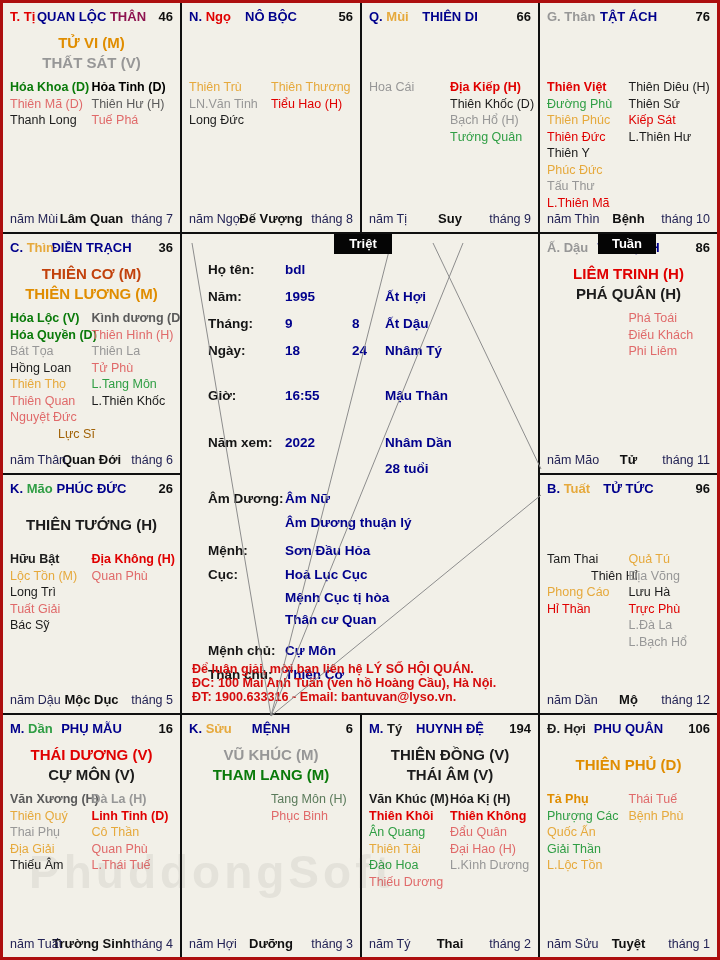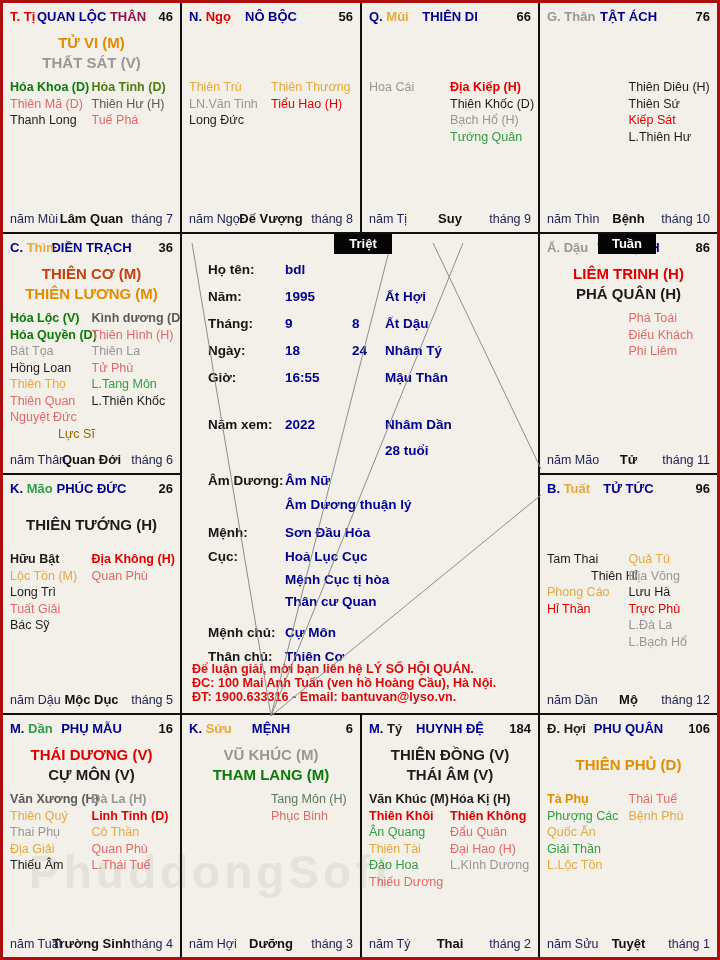--- a/index.html
+++ b/index.html
@@ -54,21 +54,21 @@
         <div class="mains">
           <div class="b" style="color: rgb(224, 141, 0);">TỬ VI (M)</div>
           <div class="b" style="color: rgb(151, 151, 151);">THẤT SÁT (V)</div>
         </div>
         <div class="col l">
           <div class="b" style="color: rgb(10, 122, 10);">Hóa Khoa (D)</div>
           <div style="color: rgb(224, 106, 106);">Thiên Mã (D)</div>
           <div style="color: rgb(28, 28, 28);">Thanh Long</div>
         </div>
         <div class="col r">
-          <div class="b" style="color: #4d7c0f;">Hỏa Tinh (D)</div>
+          <div class="b" style="color: #000000;">Hỏa Tinh (D)</div>
           <div style="color: rgb(90, 90, 90);">Thiên Hư (H)</div>
           <div style="color: rgb(224, 106, 106);">Tuế Phá</div>
         </div>
         <div class="pf">
           <span class="van">Lâm Quan</span>
           <span class="nam">năm Mùi</span>
           <span class="thang">tháng 7</span>
         </div>
       </div>
     <div class="cell" style="grid-area:1/2">
@@ -111,20 +111,30 @@
           <span class="van">Suy</span>
           <span class="nam">năm Tị</span>
           <span class="thang">tháng 9</span>
         </div>
       </div>
     <div class="cell" style="grid-area:1/4">
         <div class="ph">
           <span class="pname"><span class="b" style="color: rgb(0, 0, 140);">TẬT ÁCH</span></span>
           <span class="branch"><span class="b" style="color: rgb(151, 151, 151);">G. </span><span class="b" style="color: rgb(151, 151, 151);">Thân</span></span>
           <span class="pnum b">76</span>
+        </div>
+        <div class="col l">
+          <div class="b" style="color: rgb(224, 0, 0);">Thiên Việt</div>
+          <div style="color: rgb(47, 158, 68);">Đường Phù</div>
+          <div style="color: rgb(230, 169, 60);">Thiên Phúc</div>
+          <div style="color: rgb(224, 0, 0);">Thiên Đức</div>
+          <div style="color: rgb(28, 28, 28);">Thiên Y</div>
+          <div style="color: rgb(230, 169, 60);">Phúc Đức</div>
+          <div style="color: rgb(151, 151, 151);">Tấu Thư</div>
+          <div style="color: rgb(224, 0, 0);">L.Thiên Mã</div>
         </div>
         <div class="col r">
           <div style="color: rgb(28, 28, 28);">Thiên Diêu (H)</div>
           <div style="color: rgb(28, 28, 28);">Thiên Sứ</div>
           <div style="color: rgb(224, 0, 0);">Kiếp Sát</div>
           <div style="color: rgb(28, 28, 28);">L.Thiên Hư</div>
         </div>
         <div class="pf">
           <span class="van">Bệnh</span>
           <span class="nam">năm Thìn</span>
@@ -185,21 +195,21 @@
             <span class="v">9</span>
             <span class="v">8</span>
             <span class="v">Ất Dậu</span>
           </div>
           <div class="irow" style="height: 27px;">
             <span class="lab">Ngày:</span>
             <span class="v">18</span>
             <span class="v">24</span>
             <span class="v">Nhâm Tý</span>
           </div>
-          <div class="irow" style="height: 27px;">
+          <div class="irow" style="height: 27px; margin-top: 18px;">
             <span class="lab">Giờ:</span>
             <span class="v">16:55</span>
             <span class="v"></span>
             <span class="v">Mậu Thân</span>
           </div>
           <div class="irow" style="height: 27px; margin-top: 20px;">
             <span class="lab">Năm xem:</span>
             <span class="v">2022</span>
             <span class="v"></span>
             <span class="v">Nhâm Dần</span>
@@ -387,21 +397,21 @@
         <div class="pf">
           <span class="van">Dưỡng</span>
           <span class="nam">năm Hợi</span>
           <span class="thang">tháng 3</span>
         </div>
       </div>
     <div class="cell" style="grid-area:4/3">
         <div class="ph">
           <span class="pname"><span class="b" style="color: rgb(0, 0, 140);">HUYNH ĐỆ</span></span>
           <span class="branch"><span class="b" style="color: rgb(0, 0, 140);">M. </span><span class="b" style="color: rgb(28, 28, 28);">Tý</span></span>
-          <span class="pnum b">184</span>
+          <span class="pnum b">194</span>
         </div>
         <div class="mains">
           <div class="b" style="color: rgb(28, 28, 28);">THIÊN ĐỒNG (V)</div>
           <div class="b" style="color: rgb(28, 28, 28);">THÁI ÂM (V)</div>
         </div>
         <div class="col l">
           <div class="b" style="color: rgb(28, 28, 28);">Văn Khúc (M)</div>
           <div class="b" style="color: rgb(224, 0, 0);">Thiên Khôi</div>
           <div style="color: rgb(47, 158, 68);">Ân Quang</div>
           <div style="color: rgb(230, 169, 60);">Thiên Tài</div>

